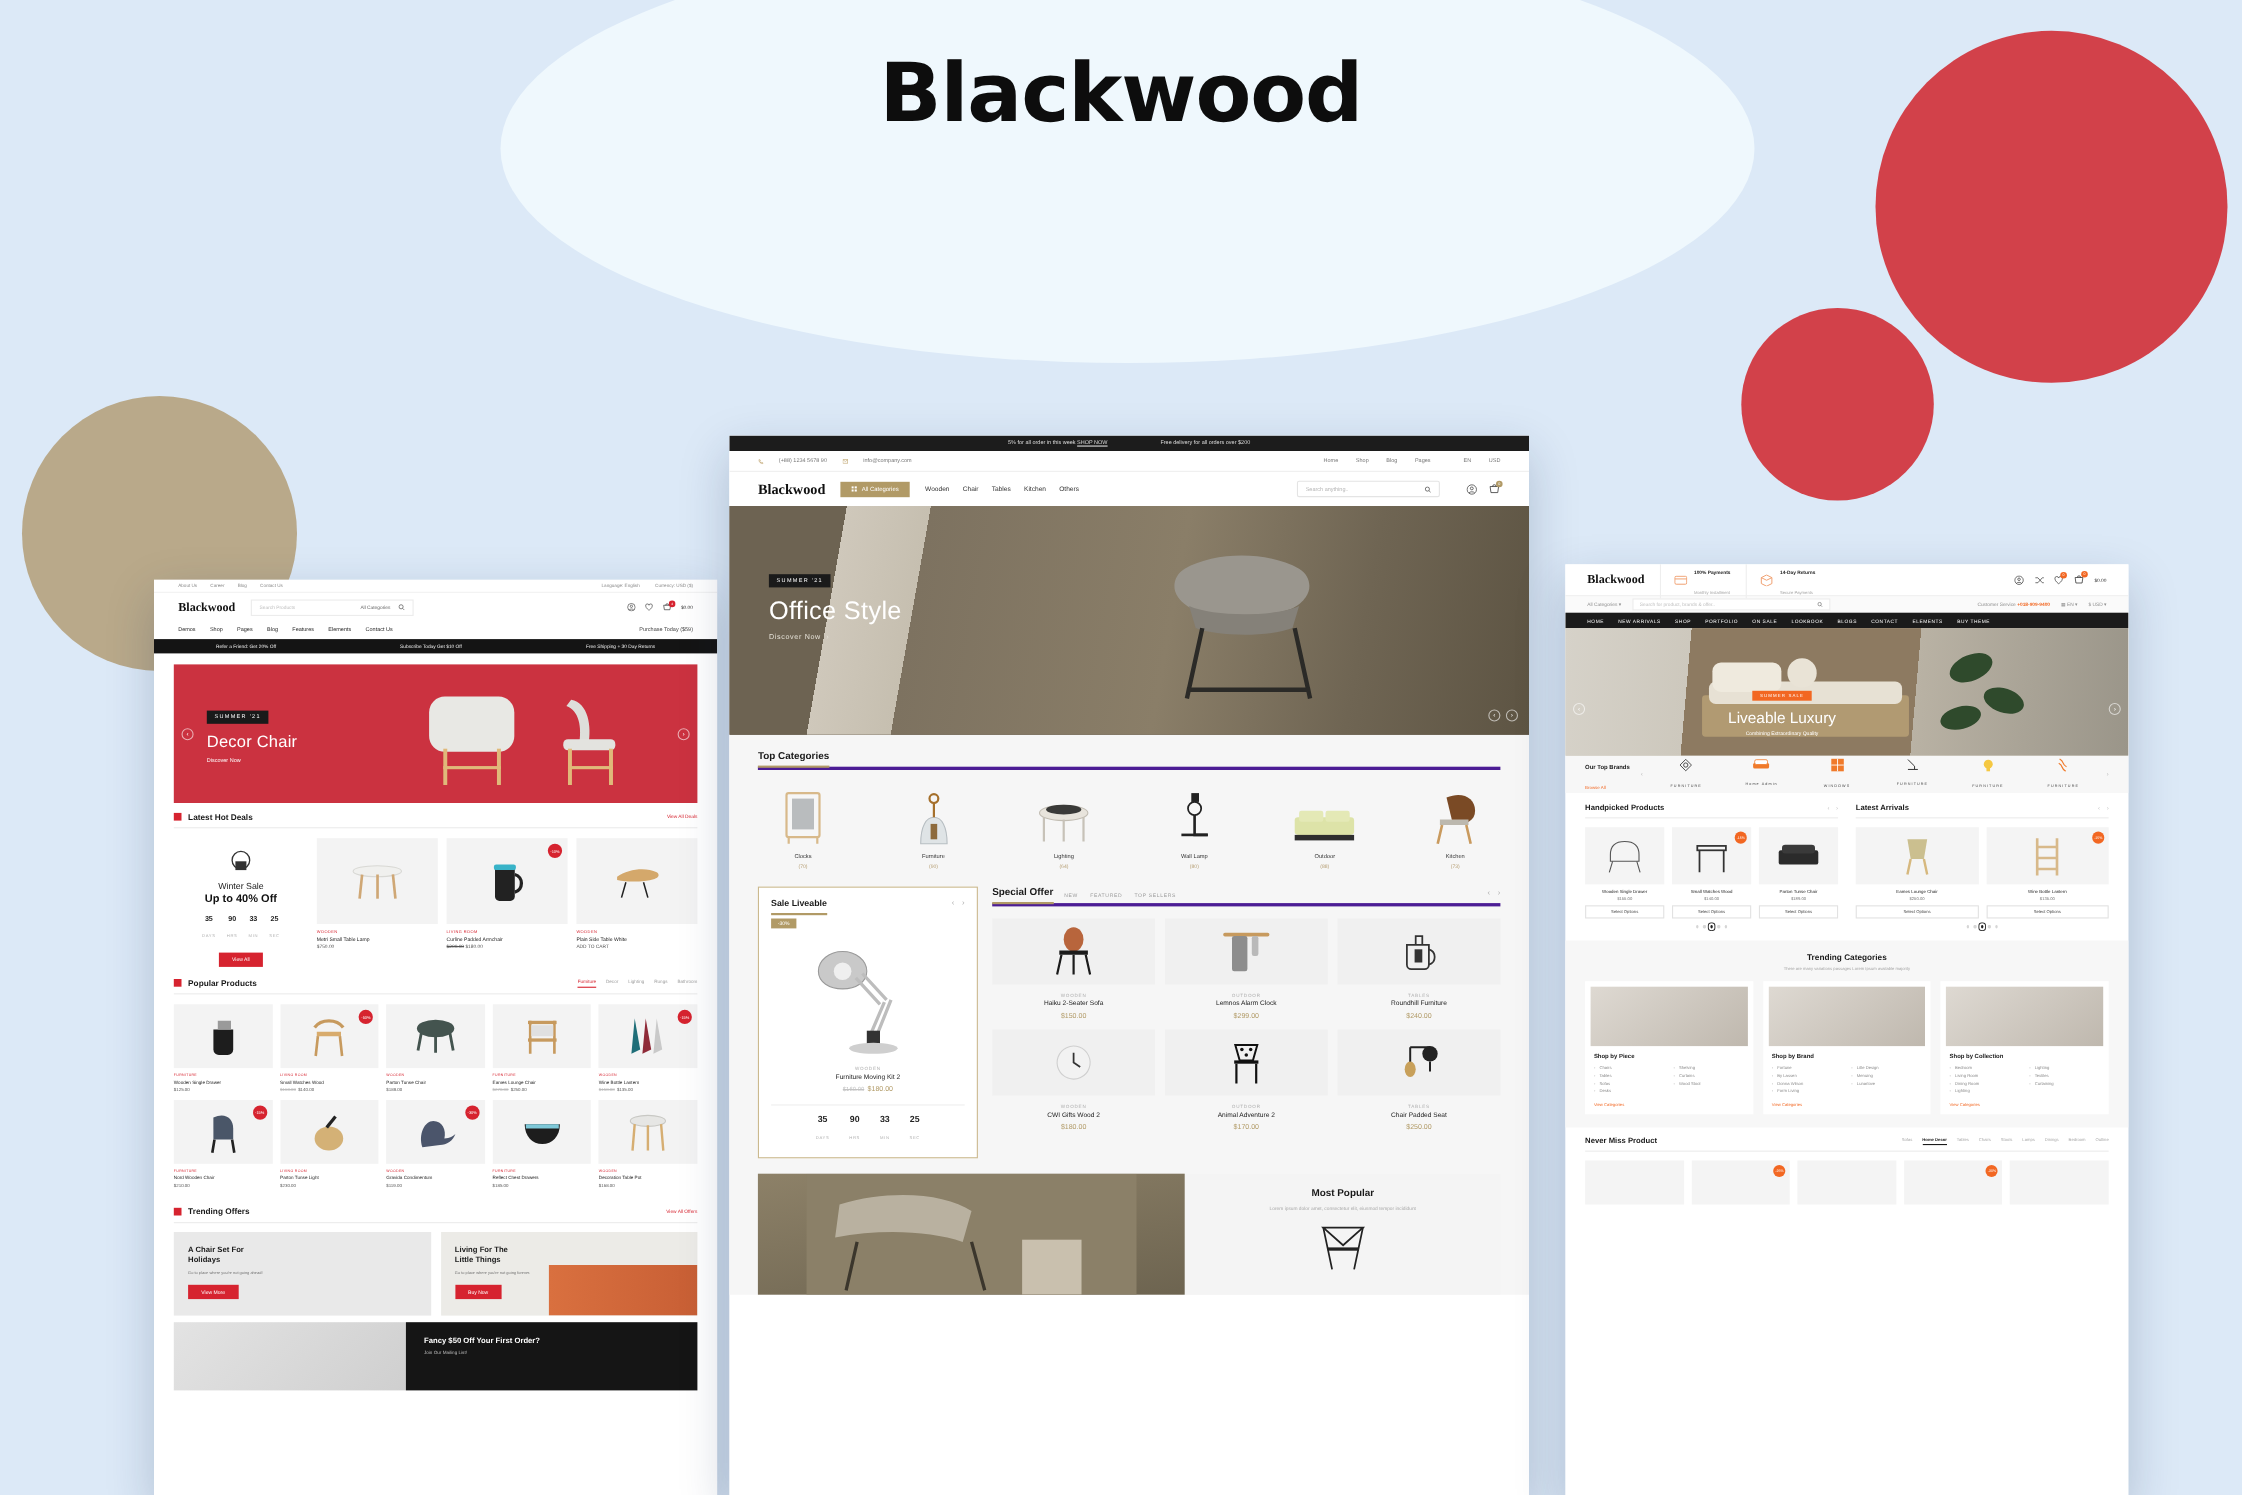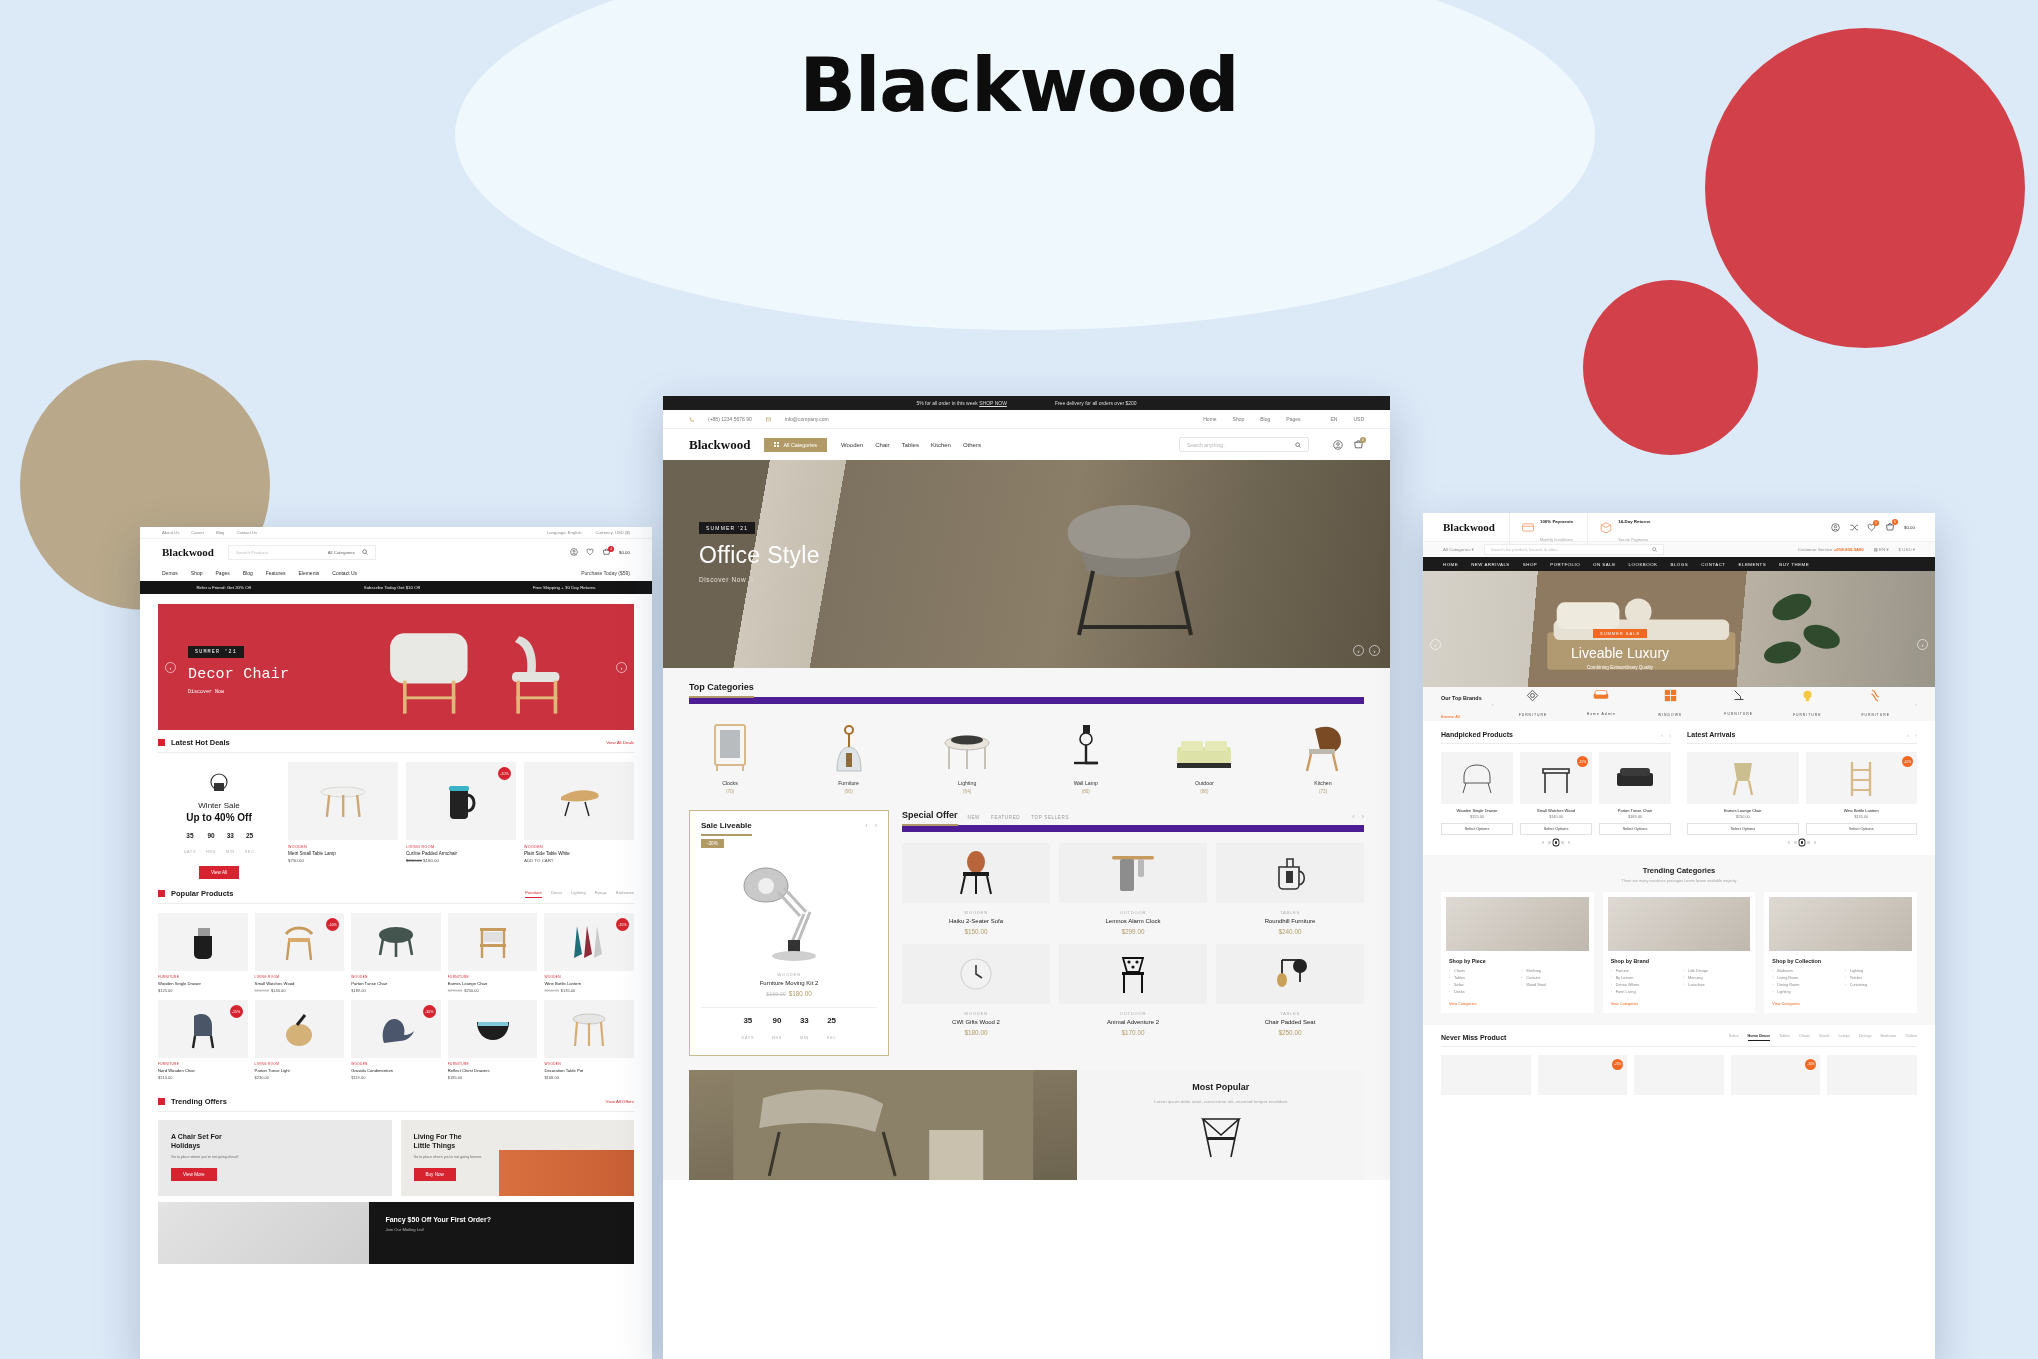--- a/index.html
+++ b/index.html
@@ -91,21 +91,21 @@
   }
   .c-hero-h { font-size: 23px; font-weight: 400; letter-spacing: .3px; }
   .c-hero-a { font-size: 6.5px; color: #e6e2d8; margin-top: 7px; letter-spacing: .6px; }
   .arrowbtn {
     position: absolute; width: 11px; height: 11px; border-radius: 50%;
     border: 1px solid rgba(255,255,255,.6); color: #fff; font-size: 6px;
     display: flex; align-items: center; justify-content: center;
   }
 
   .c-body { background: #f6f6f6; padding: 14px 26px 0; }
-  .sec-head { display: flex; align-items: flex-end; gap: 10px; border-bottom: 7px solid #4c1d95; padding-bottom: 5px; }
+  .sec-head { display: flex; align-items: flex-end; gap: 10px; border-bottom: 3px solid #4c1d95; padding-bottom: 5px; }
   .sec-title { font-size: 9px; font-weight: 700; color: #1a1a1a; position: relative; }
   .sec-title::after { content:""; position: absolute; left:0; bottom:-6px; width: 100%; height: 2px; background: #b19a66; }
   .sec-tabs { display: flex; gap: 11px; font-size: 4.6px; color: #9b9b9b; letter-spacing: .6px; }
   .sec-nav { margin-left: auto; display: flex; gap: 7px; color: #b0b0b0; font-size: 7px; }
 
   .cats { display: flex; justify-content: space-between; padding: 13px 4px 16px; }
   .cat { width: 74px; text-align: center; }
   .cat .thumb { height: 56px; display: flex; align-items: flex-end; justify-content: center; }
   .cat .nm { font-size: 5.2px; color: #333; margin-top: 7px; }
   .cat .ct { font-size: 4.6px; color: #b8a177; margin-top: 3px; }
@@ -140,21 +140,21 @@
   .l-util { height: 12px; background: #fff; display: flex; align-items: center; padding: 0 22px; font-size: 4.2px; color: #8a8a8a; gap: 12px; border-bottom: 1px solid #f1f1f1; }
   .l-util .right { margin-left: auto; display: flex; gap: 14px; }
   .l-head { height: 26px; display: flex; align-items: center; padding: 0 22px; gap: 14px; background: #fff; }
   .l-head .logo { font-size: 11px; }
   .l-sbox { width: 148px; height: 15px; border: 1px solid #ececec; display: flex; align-items: center; padding: 0 7px; font-size: 4.4px; color: #bdbdbd; }
   .l-sbox .cats2 { margin-left: auto; color: #666; font-size: 4.4px; }
   .l-ic { margin-left: auto; display: flex; align-items: center; gap: 8px; }
   .l-nav { height: 16px; display: flex; align-items: center; padding: 0 22px; gap: 13px; font-size: 5px; color: #2b2b2b; background: #fff; }
   .l-strip { height: 13px; background: #141414; color: #f0f0f0; font-size: 4.4px; display: flex; align-items: center; justify-content: space-around; }
   .l-hero { margin: 10px 18px 0; height: 126px; background: #cb3240; position: relative; overflow: hidden; }
-  .l-hero-txt { position: absolute; left: 30px; top: 36px; color: #fff; font-family: Liberation Mono, monospace; }
+  .l-hero-txt { position: absolute; left: 30px; top: 36px; color: #fff; }
   .l-hero-h { font-size: 15px; letter-spacing: .2px; }
   .l-hero-a { font-size: 5px; margin-top: 6px; }
   .l-sec { padding: 0 18px; }
   .l-sec-head { display: flex; align-items: center; gap: 6px; padding: 8px 0 5px; border-bottom: 1px solid #ececec; }
   .l-sq { width: 7px; height: 7px; background: #d6232f; display: inline-block; }
   .l-sec-t { font-size: 7.5px; font-weight: 700; color: #191919; }
   .l-sec-link { margin-left: auto; font-size: 4.4px; color: #d6232f; }
   .deal-wrap { display: flex; gap: 8px; padding: 9px 0 2px; }
   .deal-left { width: 122px; text-align: center; padding-top: 8px; }
   .deal-h1 { font-size: 8px; color: #222; }

